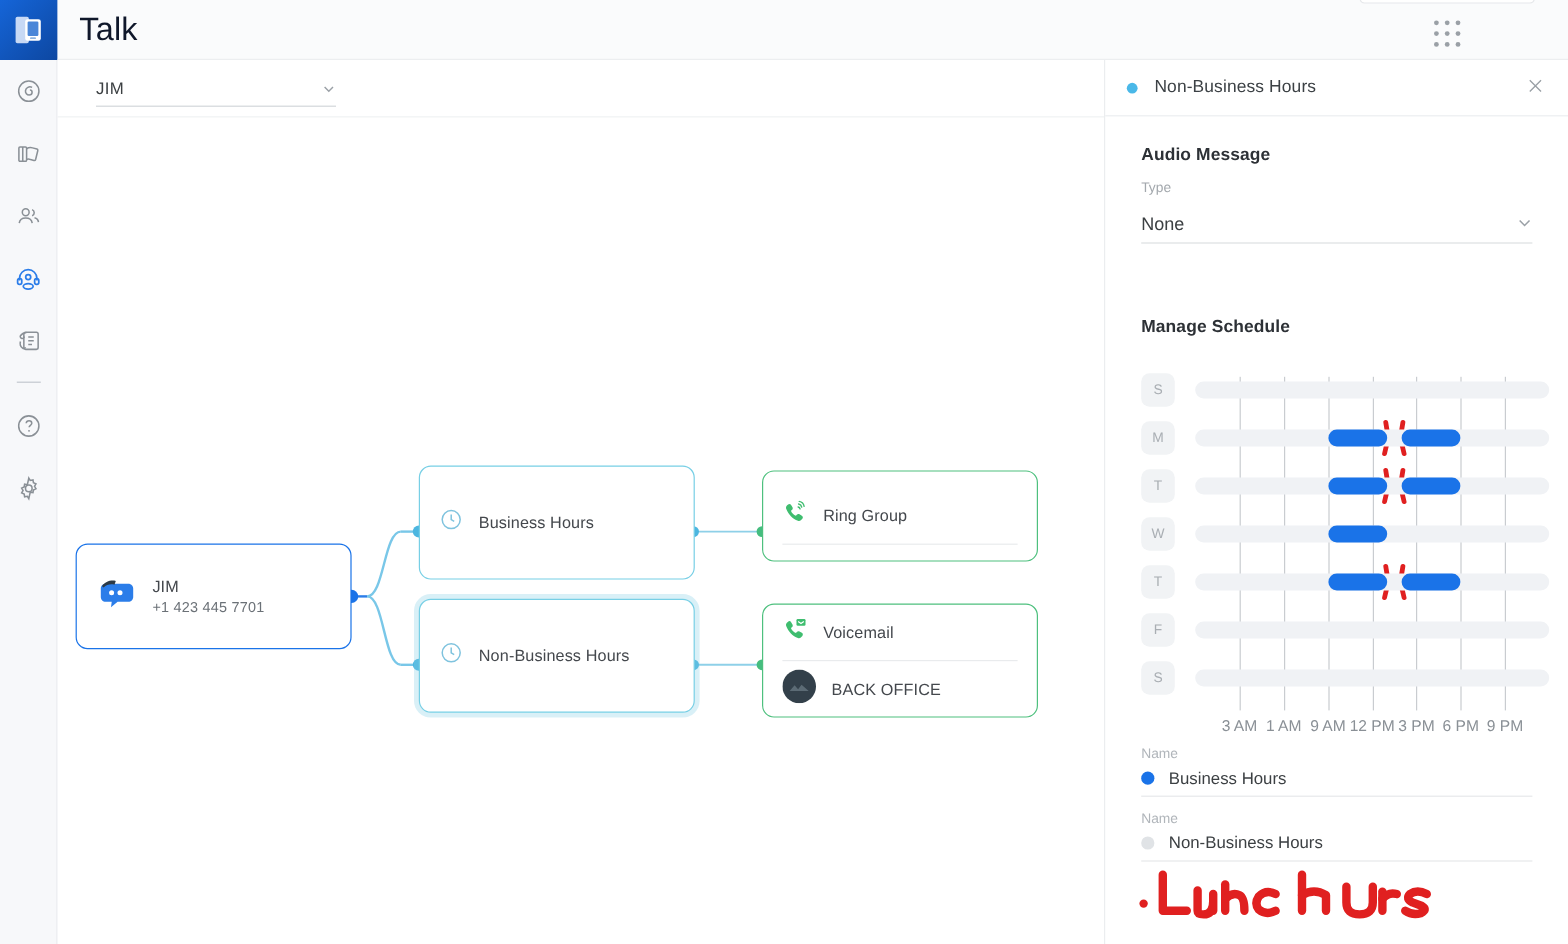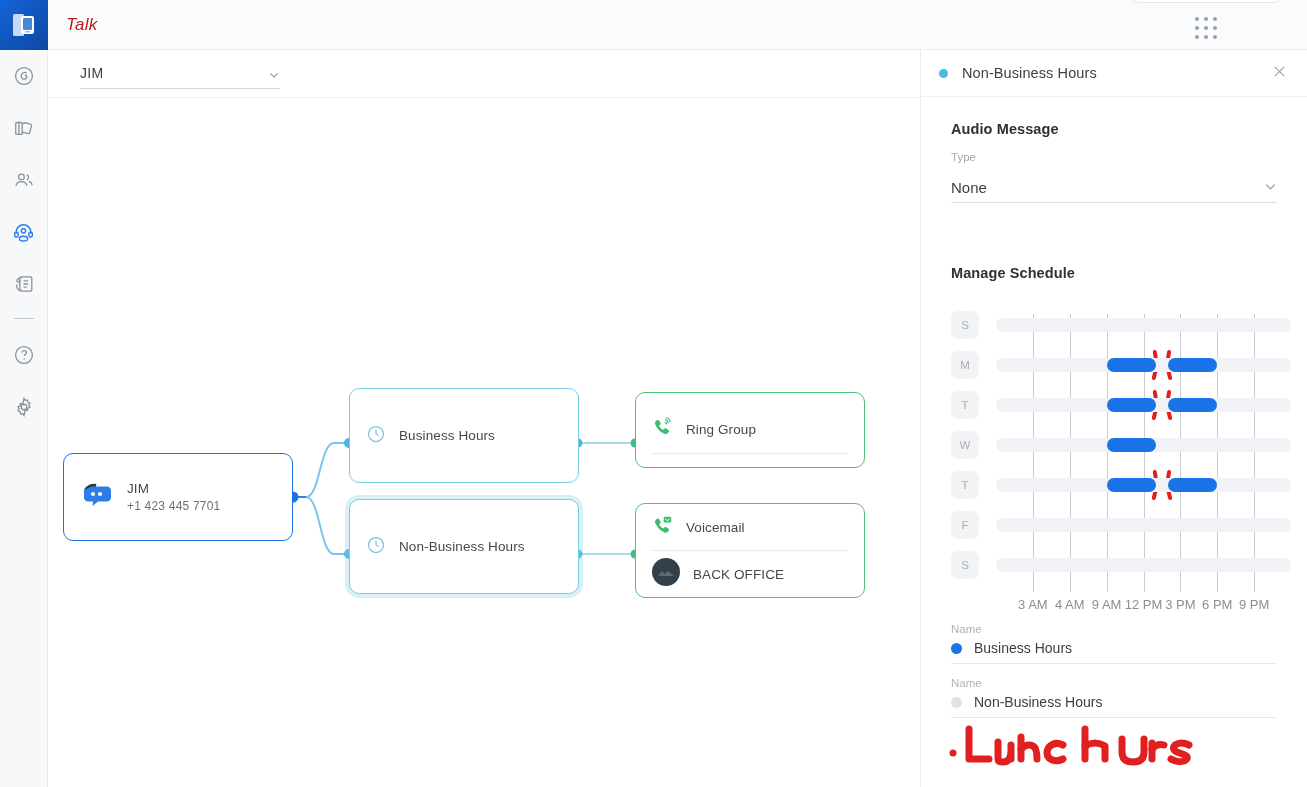--- a/index.html
+++ b/index.html
@@ -30,21 +30,21 @@
   .rail-btn svg { display:block; }
   .rail-divider { width: 20px; height: 1px; background: #c2c7cf; margin: 8px 0 10px 0; }
 
   
   .topbar {
     position: absolute; left: 48px; top: 0; width: 1259px; height: 50px;
     background: #fafbfc; border-bottom: 1px solid #eceef0;
     display: flex; align-items: center;
   }
   .app-title {
-    margin-left: 18px; font-size: 17px; color: #b91c1c; font-weight: 400; letter-spacing: .2px; font-style: italic;
+    margin-left: 18px; font-size: 27px; color: #0f172a; font-weight: 400; letter-spacing: .2px;
   }
   .topbar-right { margin-left:auto; display:flex; align-items:center; gap: 14px; padding-right: 28px; flex-direction: column; }
   .tenant-chip {
     display:flex; align-items:center; gap:10px;
     border: 1px solid #e6e8eb; border-radius: 4px;
     height: 36px; padding: 0 14px; background:#fff; cursor:pointer;
   }
   .tenant-label { font-size: 13.5px; color: #4c5258; }
   .grid-apps {
     width: 22px; height: 22px;
@@ -466,21 +466,21 @@
               <div class="daychip">F</div>
               <div class="track" style="background: rgb(240, 242, 245);"></div>
             </div>
             <div class="row" style="top: 240px; width: 340px;">
               <div class="daychip">S</div>
               <div class="track" style="background: rgb(240, 242, 245);"></div>
             </div>
           </div>
         <div class="times" id="time-axis">
             <div class="tlabel" style="left: 36.875px;">3 AM</div>
-            <div class="tlabel" style="left: 73.75px;">4 AM</div>
+            <div class="tlabel" style="left: 73.75px;">1 AM</div>
             <div class="tlabel" style="left: 110.625px;">9 AM</div>
             <div class="tlabel" style="left: 147.5px;">12 PM</div>
             <div class="tlabel" style="left: 184.375px;">3 PM</div>
             <div class="tlabel" style="left: 221.25px;">6 PM</div>
             <div class="tlabel" style="left: 258.125px;">9 PM</div>
           </div>
       </div>
 
       <div class="names">
         <div>

